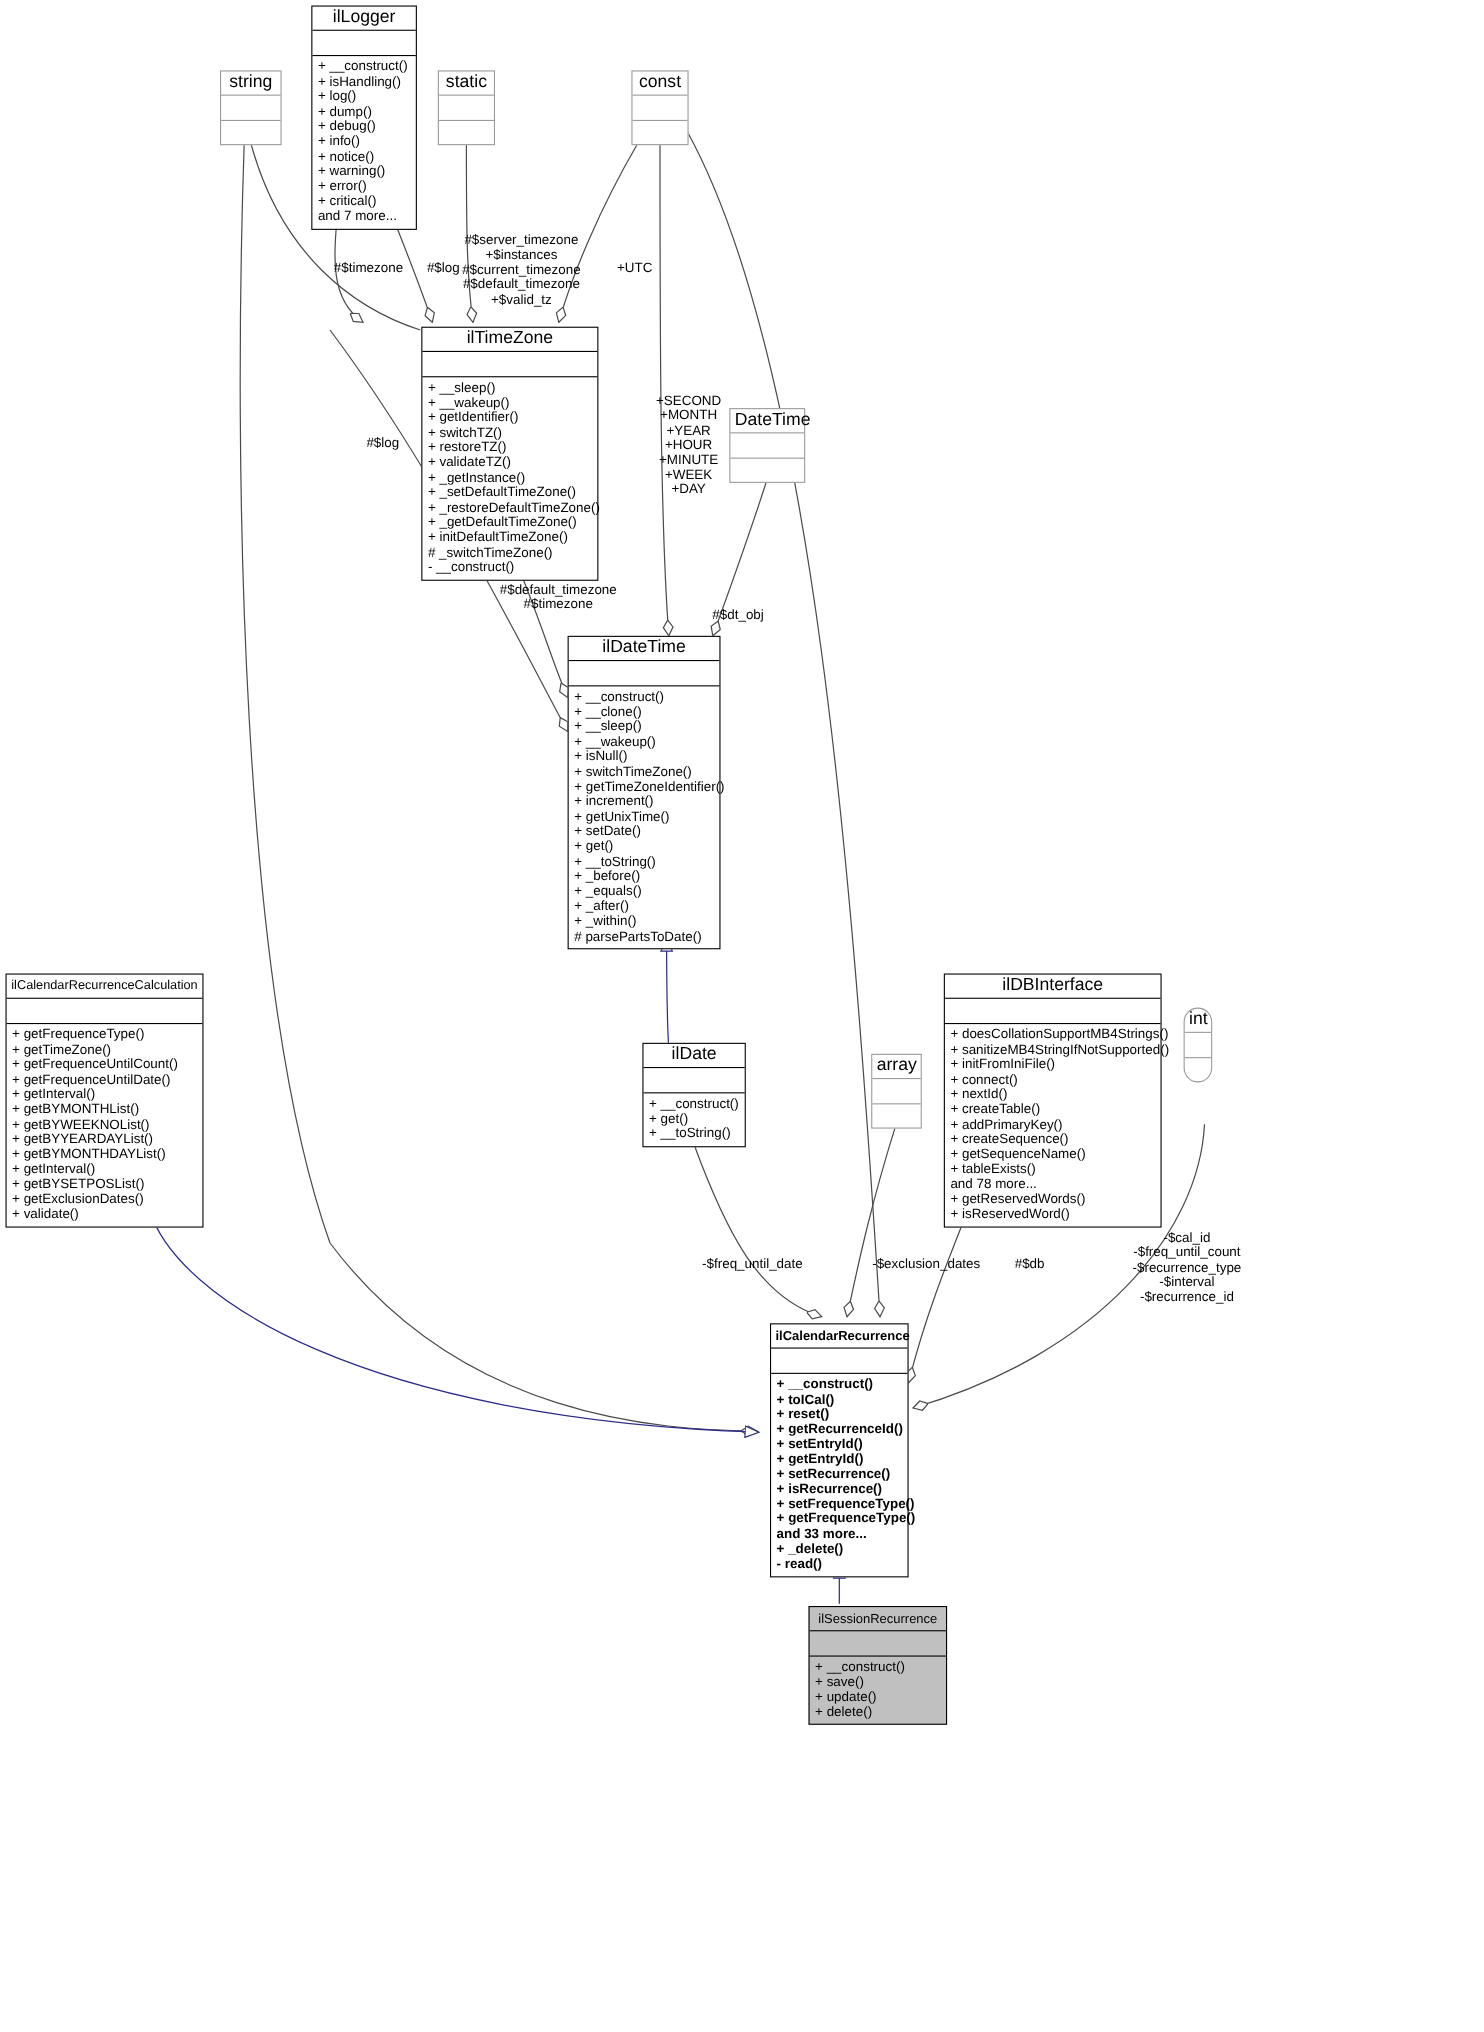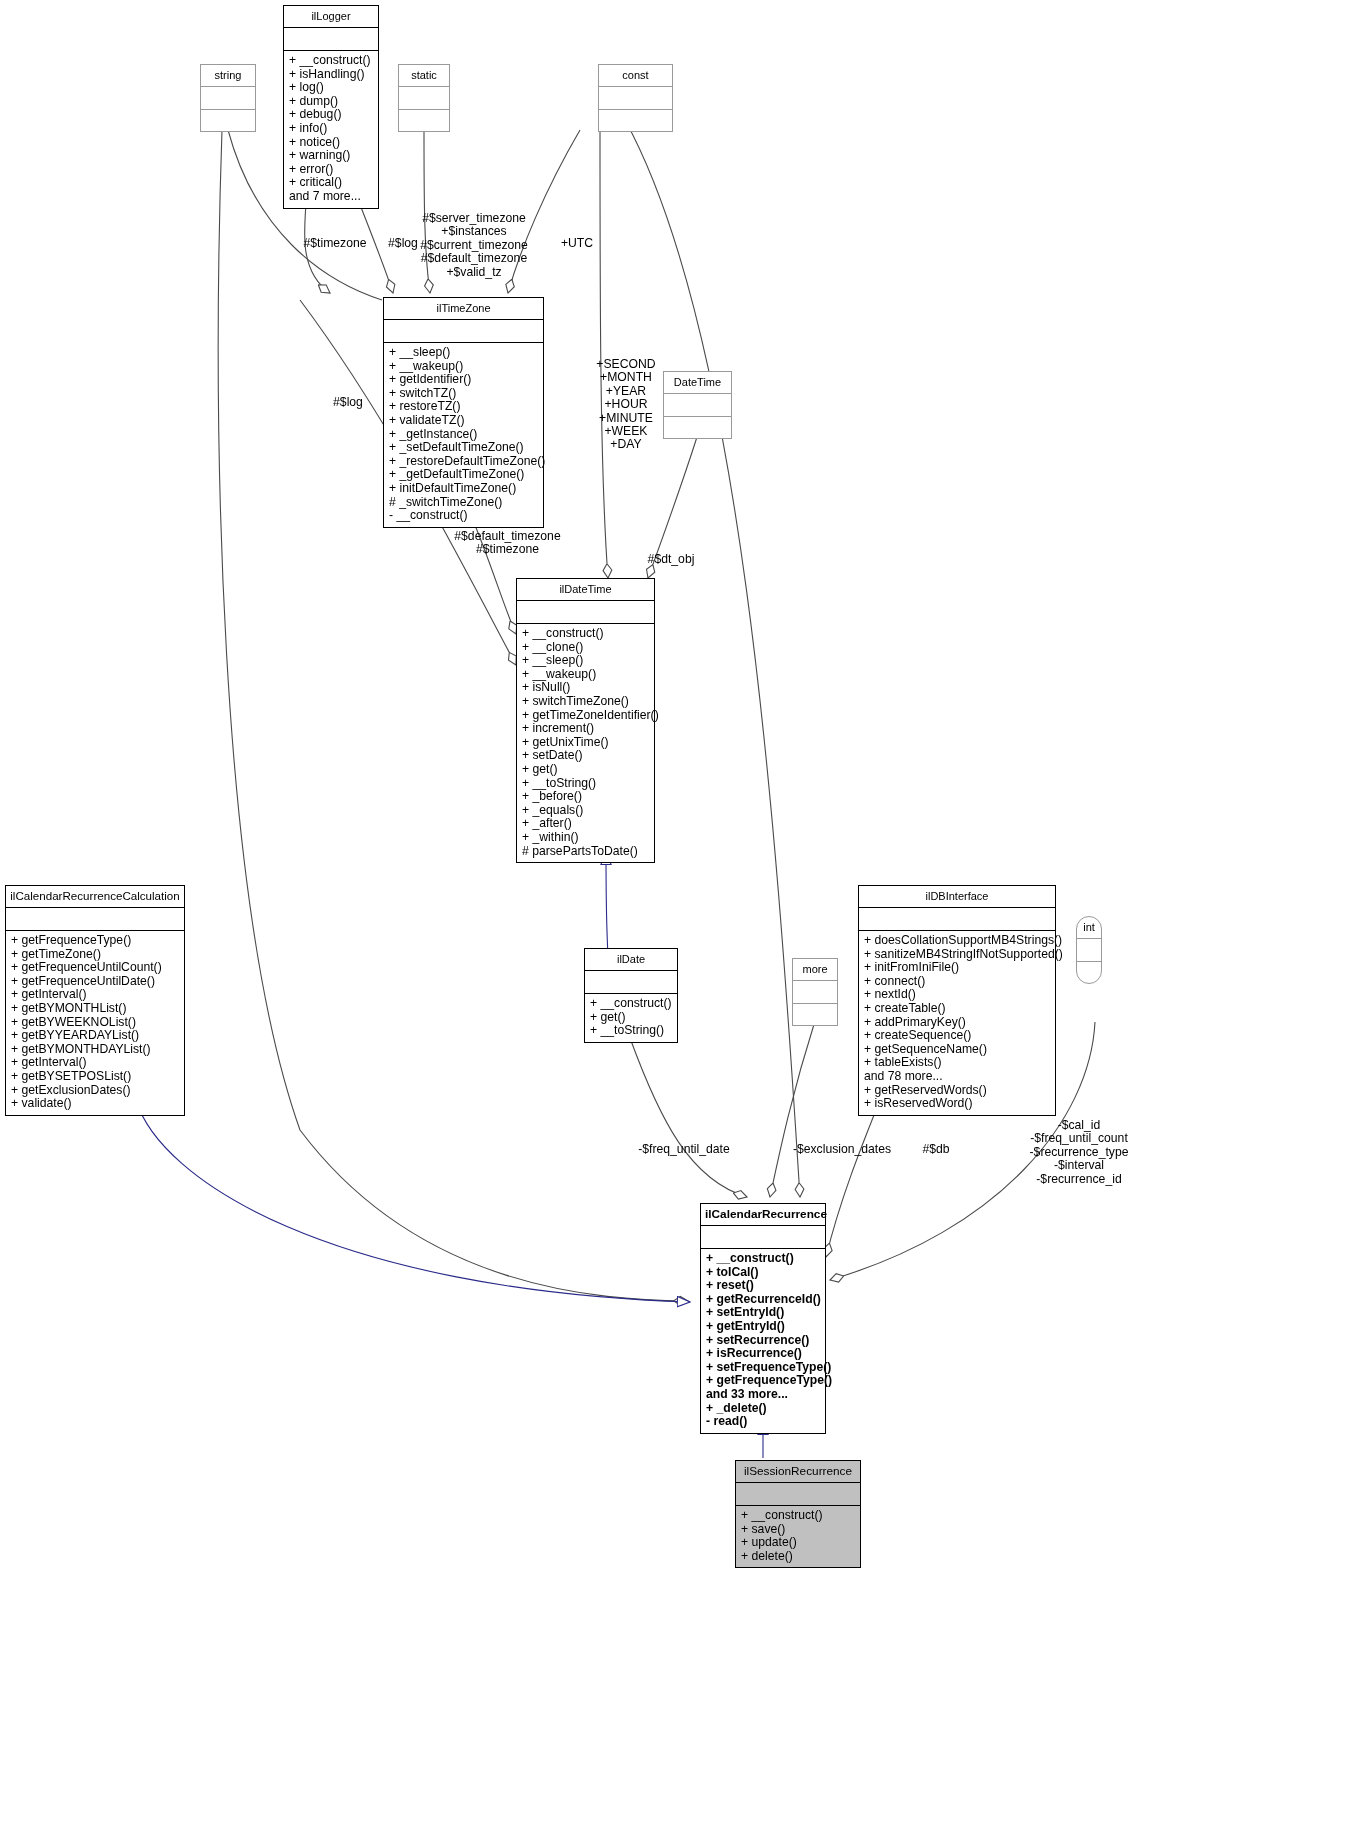--- a/index.html
+++ b/index.html
@@ -27,21 +27,21 @@
     position: absolute;
     box-sizing: border-box;
     background: #ffffff;
     border: 1px solid #000000;
     z-index: 5;
   }
   .umlbox.thin { border: 1px solid #9a9a9a; }
   .umlbox.shaded { background: #c0c0c0; margin-left: 35px; }
   .uml-title {
     text-align: center;
-    font-size: 11px;
+    font-size: 16px;
     color: #000;
     padding: 3px 4px 4px 4px;
     line-height: 14px;
     white-space: nowrap;
   }
   .uml-sep {
     border-top: 1px solid #000;
     height: 0;
   }
   .umlbox.thin .uml-sep { border-top: 1px solid #9a9a9a; }
@@ -152,21 +152,21 @@
   </div>
 
   <div class="umlbox thin" style="left:398px; top:64px; width:52px;">
     <div class="uml-title">static</div>
     <div class="uml-sep"></div>
     <div class="uml-attrs" style="height:14px;"></div>
     <div class="uml-sep"></div>
     <div class="uml-ops" style="height:14px;"></div>
   </div>
 
-  <div class="umlbox thin" style="left:574px; top:64px; width:75px;margin-left:24px;">
+  <div class="umlbox thin" style="left:574px; top:64px; width:52px;">
     <div class="uml-title">const</div>
     <div class="uml-sep"></div>
     <div class="uml-attrs" style="height:14px;"></div>
     <div class="uml-sep"></div>
     <div class="uml-ops" style="height:14px;"></div>
   </div>
 
   <div class="umlbox" style="left:383px; top:297px; width:161px;">
     <div class="uml-title">ilTimeZone</div>
     <div class="uml-sep"></div>
@@ -251,21 +251,21 @@
         <div>+ getBYYEARDAYList()</div>
         <div>+ getBYMONTHDAYList()</div>
         <div>+ getInterval()</div>
         <div>+ getBYSETPOSList()</div>
         <div>+ getExclusionDates()</div>
         <div>+ validate()</div>
       </div>
   </div>
 
   <div class="umlbox thin" style="left:792px; top:958px; width:46px;">
-    <div class="uml-title">more</div>
+    <div class="uml-title">array</div>
     <div class="uml-sep"></div>
     <div class="uml-attrs" style="height:14px;"></div>
     <div class="uml-sep"></div>
     <div class="uml-ops" style="height:14px;"></div>
   </div>
 
   <div class="umlbox thin" style="left:1076px; top:916px; width:26px;border-radius:16px;">
     <div class="uml-title">int</div>
     <div class="uml-sep"></div>
     <div class="uml-attrs" style="height:14px;"></div>

